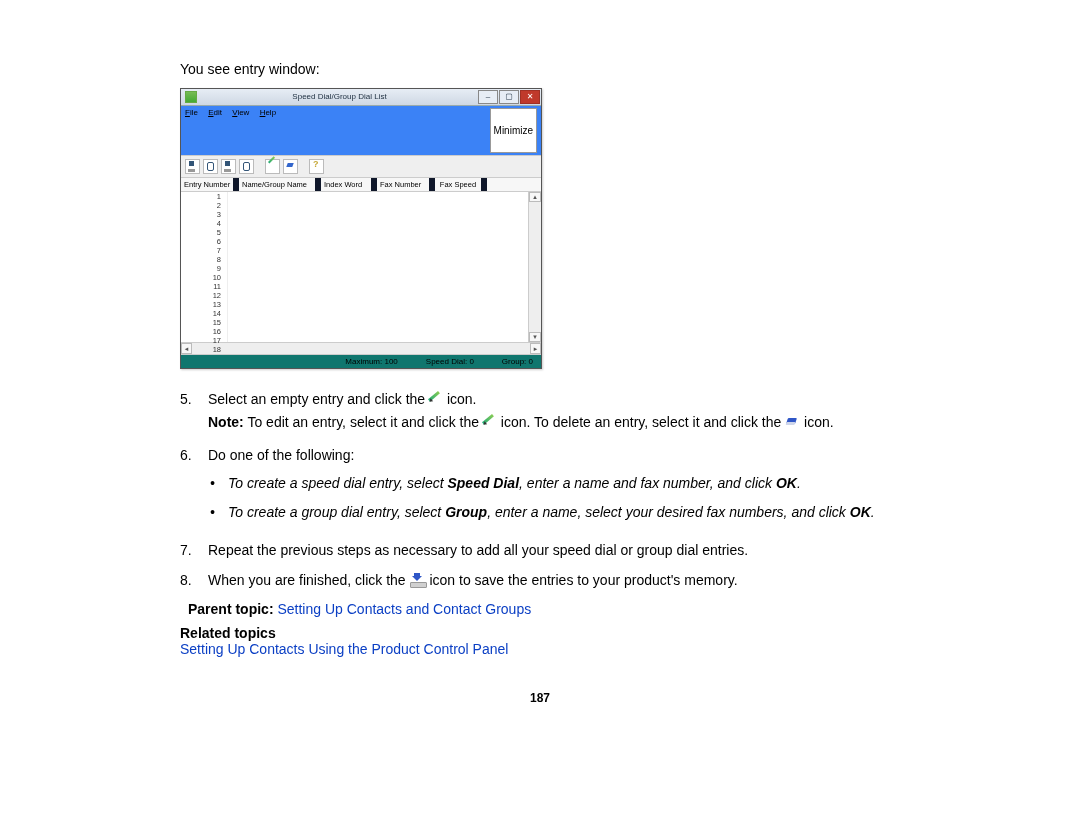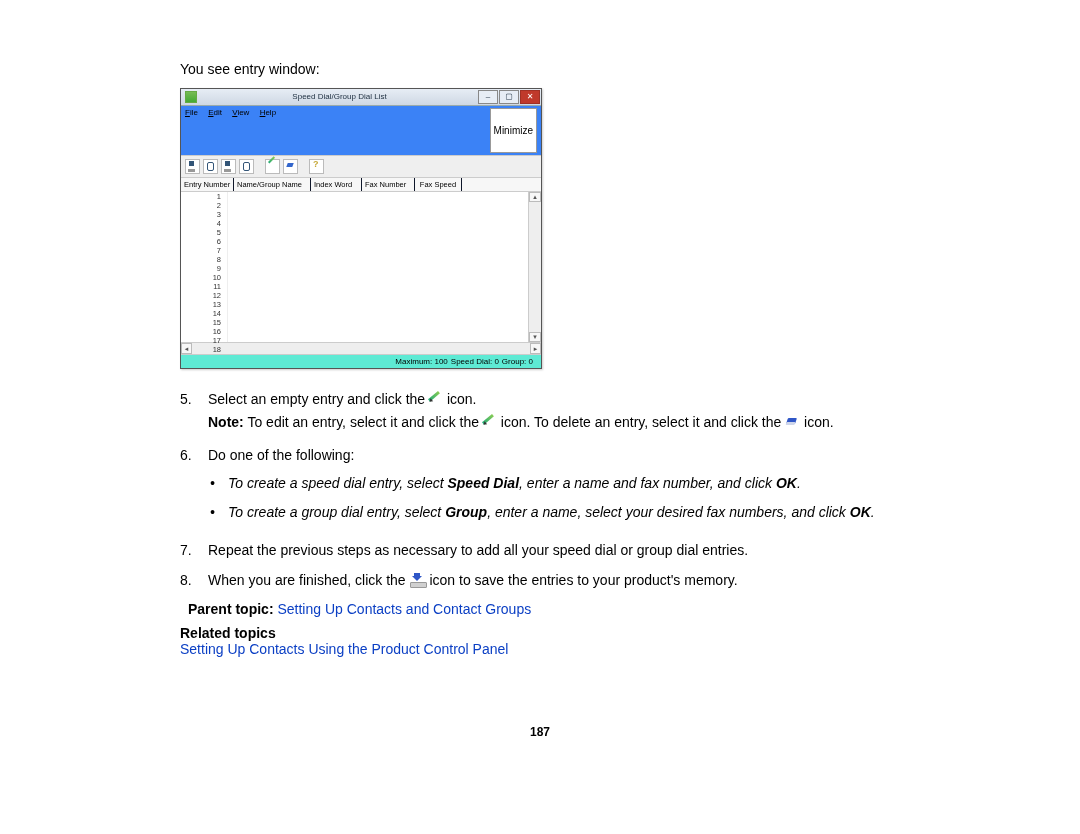--- a/index.html
+++ b/index.html
@@ -94,21 +94,21 @@
   .tbtn.eraser::before { content:""; position:absolute; left:3px; top:3px; width:6px; height:4px; background:#36c; transform:skewX(-20deg); }
   .tbtn.help::before { content:"?"; position:absolute; left:3px; top:-1px; font-size:9px; color:#c7a93b; font-weight:bold;}
   .tbtn.sep { border:none; width:5px; background:transparent; }
   .headers {
     display:flex;
     background:#f7f7f7;
     border-bottom:1px solid #ccc;
     font-size:7.5px;
   }
   .headers div {
-    border-right:1px solid #0f172a;
+    border-right:6px solid #0f172a;
     padding:2px 3px;
     white-space:nowrap;
   }
   .headers .c1{width:46px;}
   .headers .c2{width:70px;}
   .headers .c3{width:44px;}
   .headers .c4{width:46px;}
   .headers .c5{width:40px;text-align:center;}
   .grid-body {
     background:#fff;
@@ -158,24 +158,24 @@
     font-size:7px;
     text-align:center;
     line-height:9px;
     background:#f7f7f7;
     color:#555;
   }
   .hscroll .hspace{flex:1;}
   .statusbar {
     display:flex;
     justify-content:flex-end;
-    gap:3px;
+    gap:28px;
     padding:2px 8px;
     font-size:8px;
-    background:#5eead4;
+    background:#0f766e;
     border-top:1px solid #ccc;
   }
   
   ol.steps { list-style:none; padding:0; margin:0; }
   ol.steps > li {
     display:flex;
     margin: 10px 0;
     line-height:1.45;
   }
   ol.steps > li > .num {
@@ -250,21 +250,21 @@
     margin:8px 8px;
   }
   .parent-topic .label { font-weight:bold; }
   .link { color:#0b3fc4; }
   a.link { text-decoration:none; }
   .related-label { font-weight:bold; margin-top:6px; }
   .page-number {
     text-align:center;
     font-weight:bold;
     font-size:12px;
-    margin-top:68px;
+    margin-top:34px;
   }
 </style>
 </head>
 <body>
 
 <div class="page">
 
   <div class="intro">You see entry window:</div>
 
   <div class="window">

